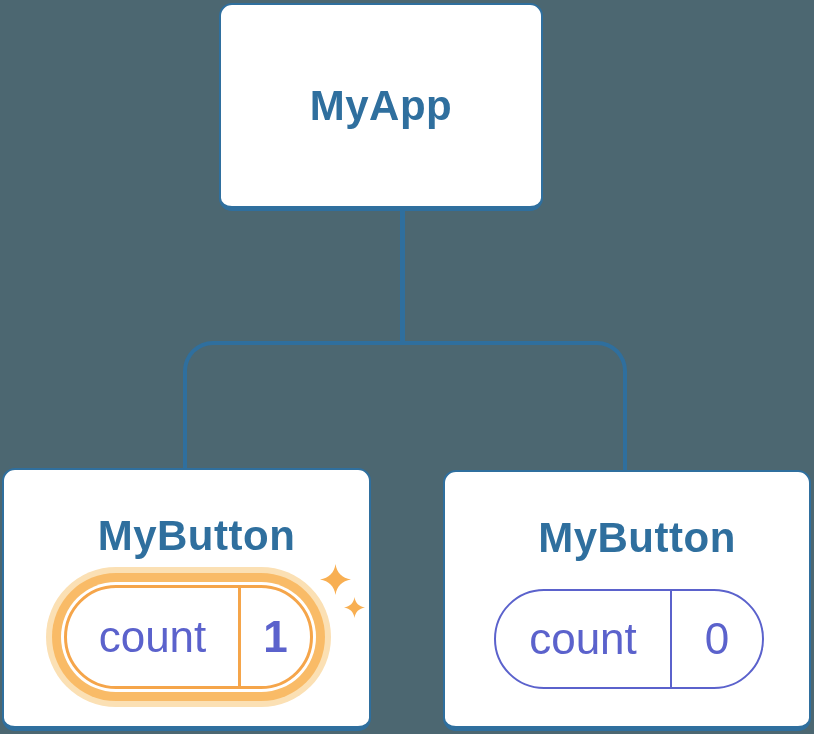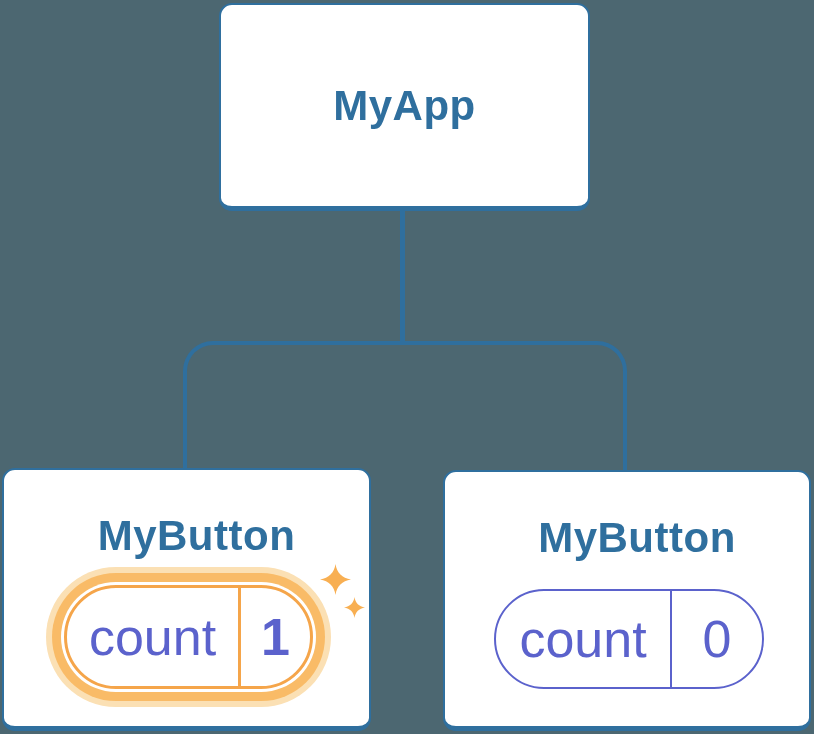--- a/index.html
+++ b/index.html
@@ -50,21 +50,21 @@
   .node {
     position: absolute;
     background: var(--node-bg);
     border: 2px solid var(--blue);
     border-bottom-width: 5px;
     border-radius: 13px;
   }
   .node-root {
     left: 219px;
     top: 3px;
-    width: 371px;
+    width: 324px;
     height: 208px;
     display: flex;
     align-items: center;
     justify-content: center;
   }
   .node-child-left  { left: 2px;   top: 468px; width: 369px; height: 263px; }
   .node-child-right { left: 443px; top: 470px; width: 368px; height: 261px; }
 
   .node-label {
     color: var(--blue);
@@ -86,21 +86,21 @@
     position: absolute;
     display: flex;
     align-items: stretch;
     background: #fff;
     overflow: visible;
   }
   .pill-cell {
     display: flex;
     align-items: center;
     justify-content: center;
-    font-size: 52px;
+    font-size: 44px;
     color: var(--indigo);
     white-space: nowrap;
   }
   .pill-key   { flex: 1 1 auto; }
   .pill-value { font-weight: 400; }
 
   .pill-plain {
     left: 49px;
     top: 117px;
     width: 270px;

